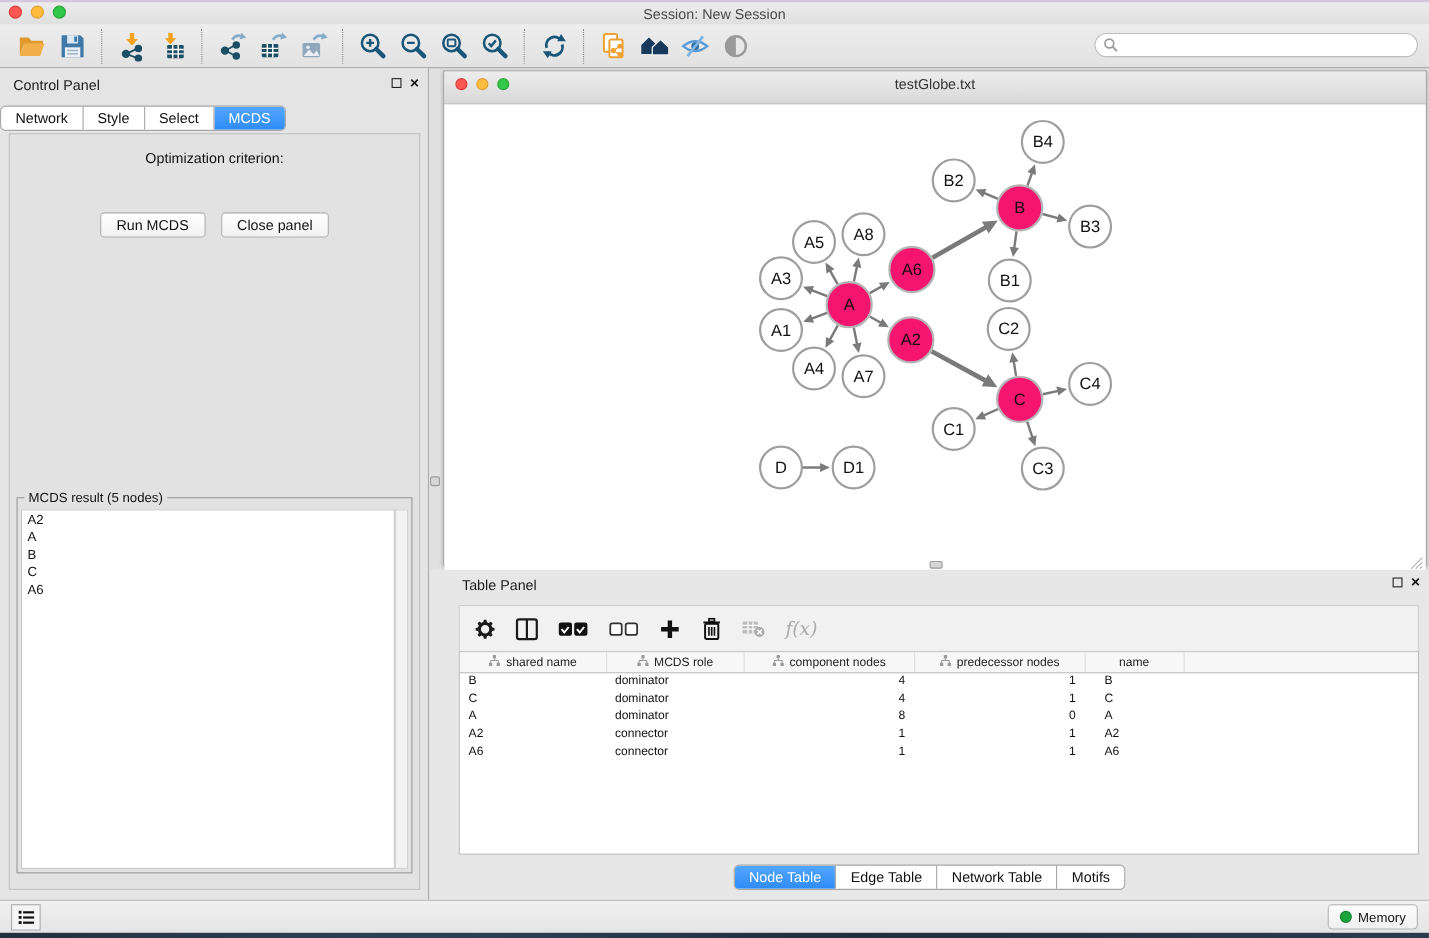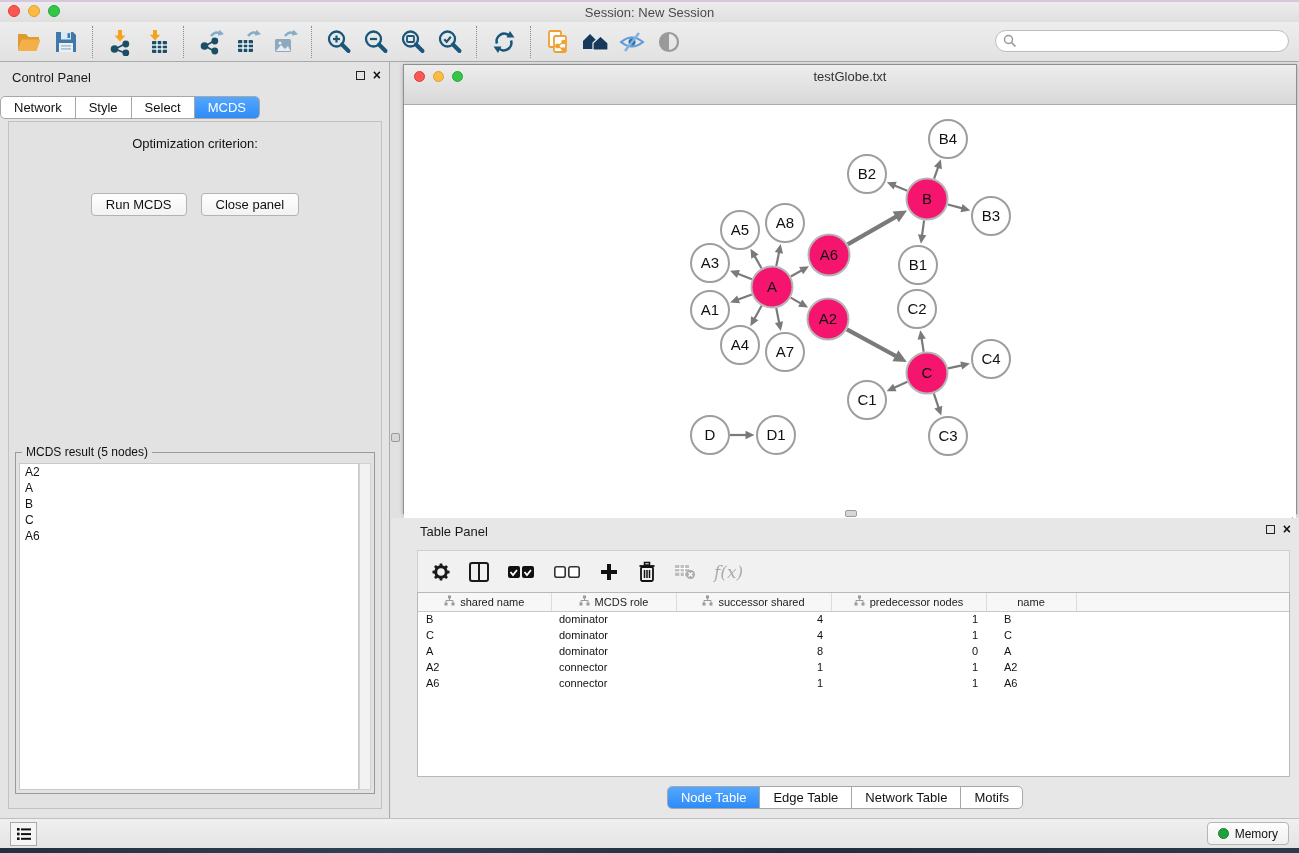--- a/index.html
+++ b/index.html
@@ -46,21 +46,21 @@
   .mac-btn { background:linear-gradient(#FFFFFF,#F2F2F2); border:1px solid #B3B3B3; border-radius:4px; font-size:13px; color:#111; padding:3px 14px; }
   #result-box { position:absolute; left:6px; top:330px; width:360px; height:342px; border:1px solid #9A9A9A;padding-left:40px; }
   #result-legend { position:absolute; left:6px; top:-8px; background:#E2E2E2; padding:0 4px; font-size:12px; color:#111; }
   #result-list { position:absolute; left:3px; top:10px; right:15px; bottom:3px; background:#fff; border:1px solid #C9C9C9; overflow:hidden; }
   #result-scroll { position:absolute; right:3px; top:10px; width:12px; bottom:3px; background:#F2F2F2; border:1px solid #D2D2D2; }
   .result-item { font-size:12px; color:#111; line-height:16px; padding-left:5px; }
 
   
   #net-window { position:absolute; left:403px; top:64px; width:894px; height:450px; border:1px solid #8F8F8F; background:#fff;
     box-shadow:0 1px 4px rgba(0,0,0,0.25); }
-  #net-titlebar { position:relative; height:40px; background:linear-gradient(#EDEDED,#D8D8D8); border-bottom:1px solid #ABABAB; }
+  #net-titlebar { position:relative; height:30px; background:linear-gradient(#EDEDED,#D8D8D8); border-bottom:1px solid #ABABAB; }
   #net-titlebar .lights { top:6px; left:10px; gap:8px; }
   #net-titlebar .light { width:11px; height:11px; }
   #net-title { position:absolute; left:0; right:0; top:4px; text-align:center; font-size:13px; color:#333; }
   #net-canvas { position:relative; width:100%; height:425px; background:#fff; }
   #resize-grip { position:absolute; right:2px; bottom:2px; width:14px; height:14px; }
   .grip { position:absolute; background:#D6D6D6; border:1px solid #9B9B9B; border-radius:2px; }
 
   
   #table-panel { position:absolute; left:391px; top:518px; width:908px; height:300px; background:#E7E7E7; }
   #tp-toolbar { position:absolute; left:26px; top:32px; width:873px; height:42px; background:#F1F1F1; border:1px solid #CFCFCF; border-bottom:none;
@@ -518,21 +518,21 @@
                       <rect x="0.5" y="7.5" width="3" height="3"></rect>
                       <rect x="7.5" y="7.5" width="3" height="3"></rect>
                     </g>
                     <g stroke="#9A9A9A" stroke-width="1">
                       <line x1="5.5" y1="3.5" x2="5.5" y2="5.5"></line>
                       <line x1="2" y1="5.5" x2="9" y2="5.5"></line>
                       <line x1="2" y1="5.5" x2="2" y2="7.5"></line>
                       <line x1="9" y1="5.5" x2="9" y2="7.5"></line>
                     </g>
                   </svg></span>
-                <span>successor shared</span>
+                <span>component nodes</span>
               </div>
             </th>
             <th>
               <div class="hwrap">
                 <span><svg width="11" height="11" viewBox="0 0 11 11">
                     <g fill="#9A9A9A">
                       <rect x="4" y="0.5" width="3" height="3"></rect>
                       <rect x="0.5" y="7.5" width="3" height="3"></rect>
                       <rect x="7.5" y="7.5" width="3" height="3"></rect>
                     </g>

